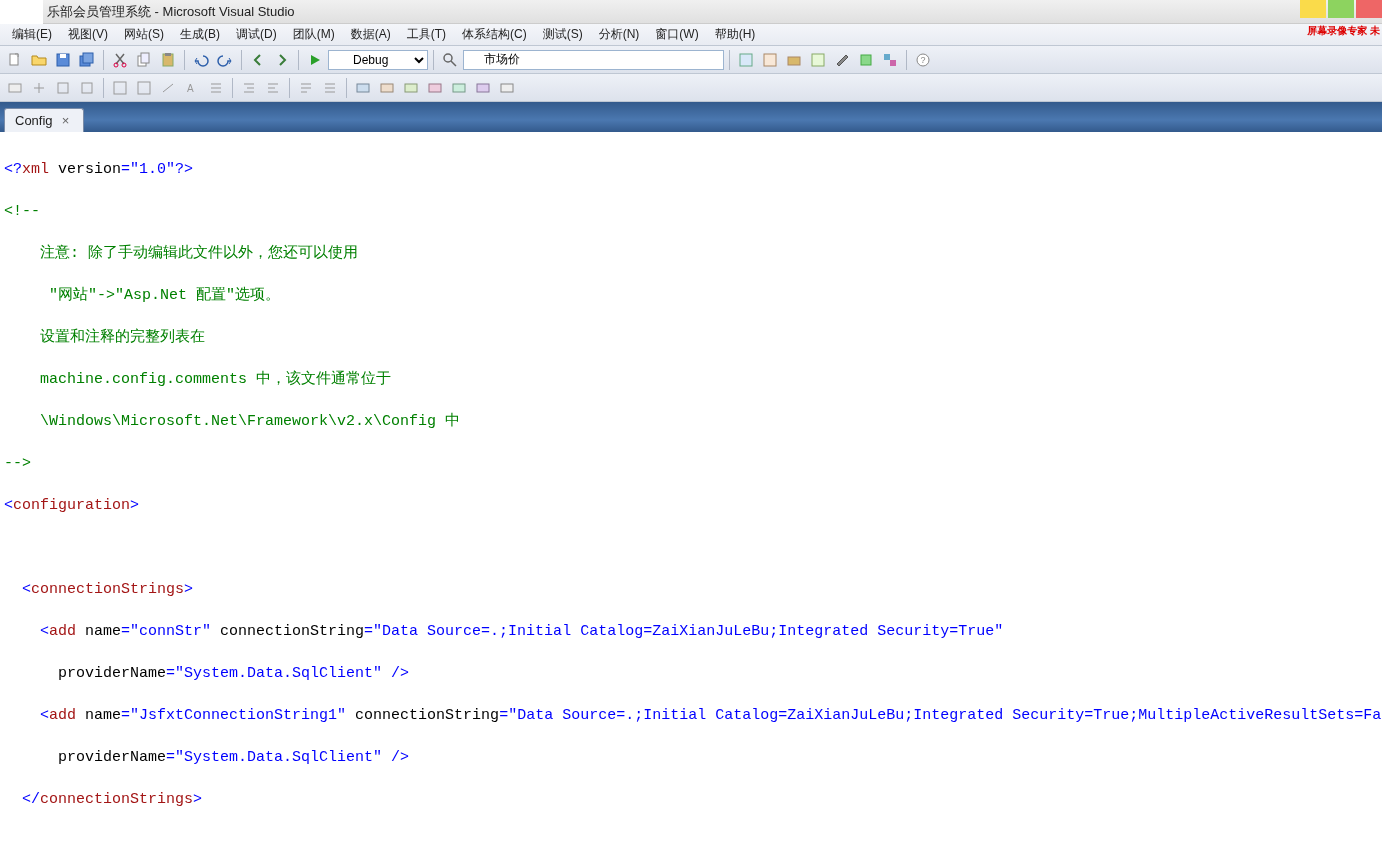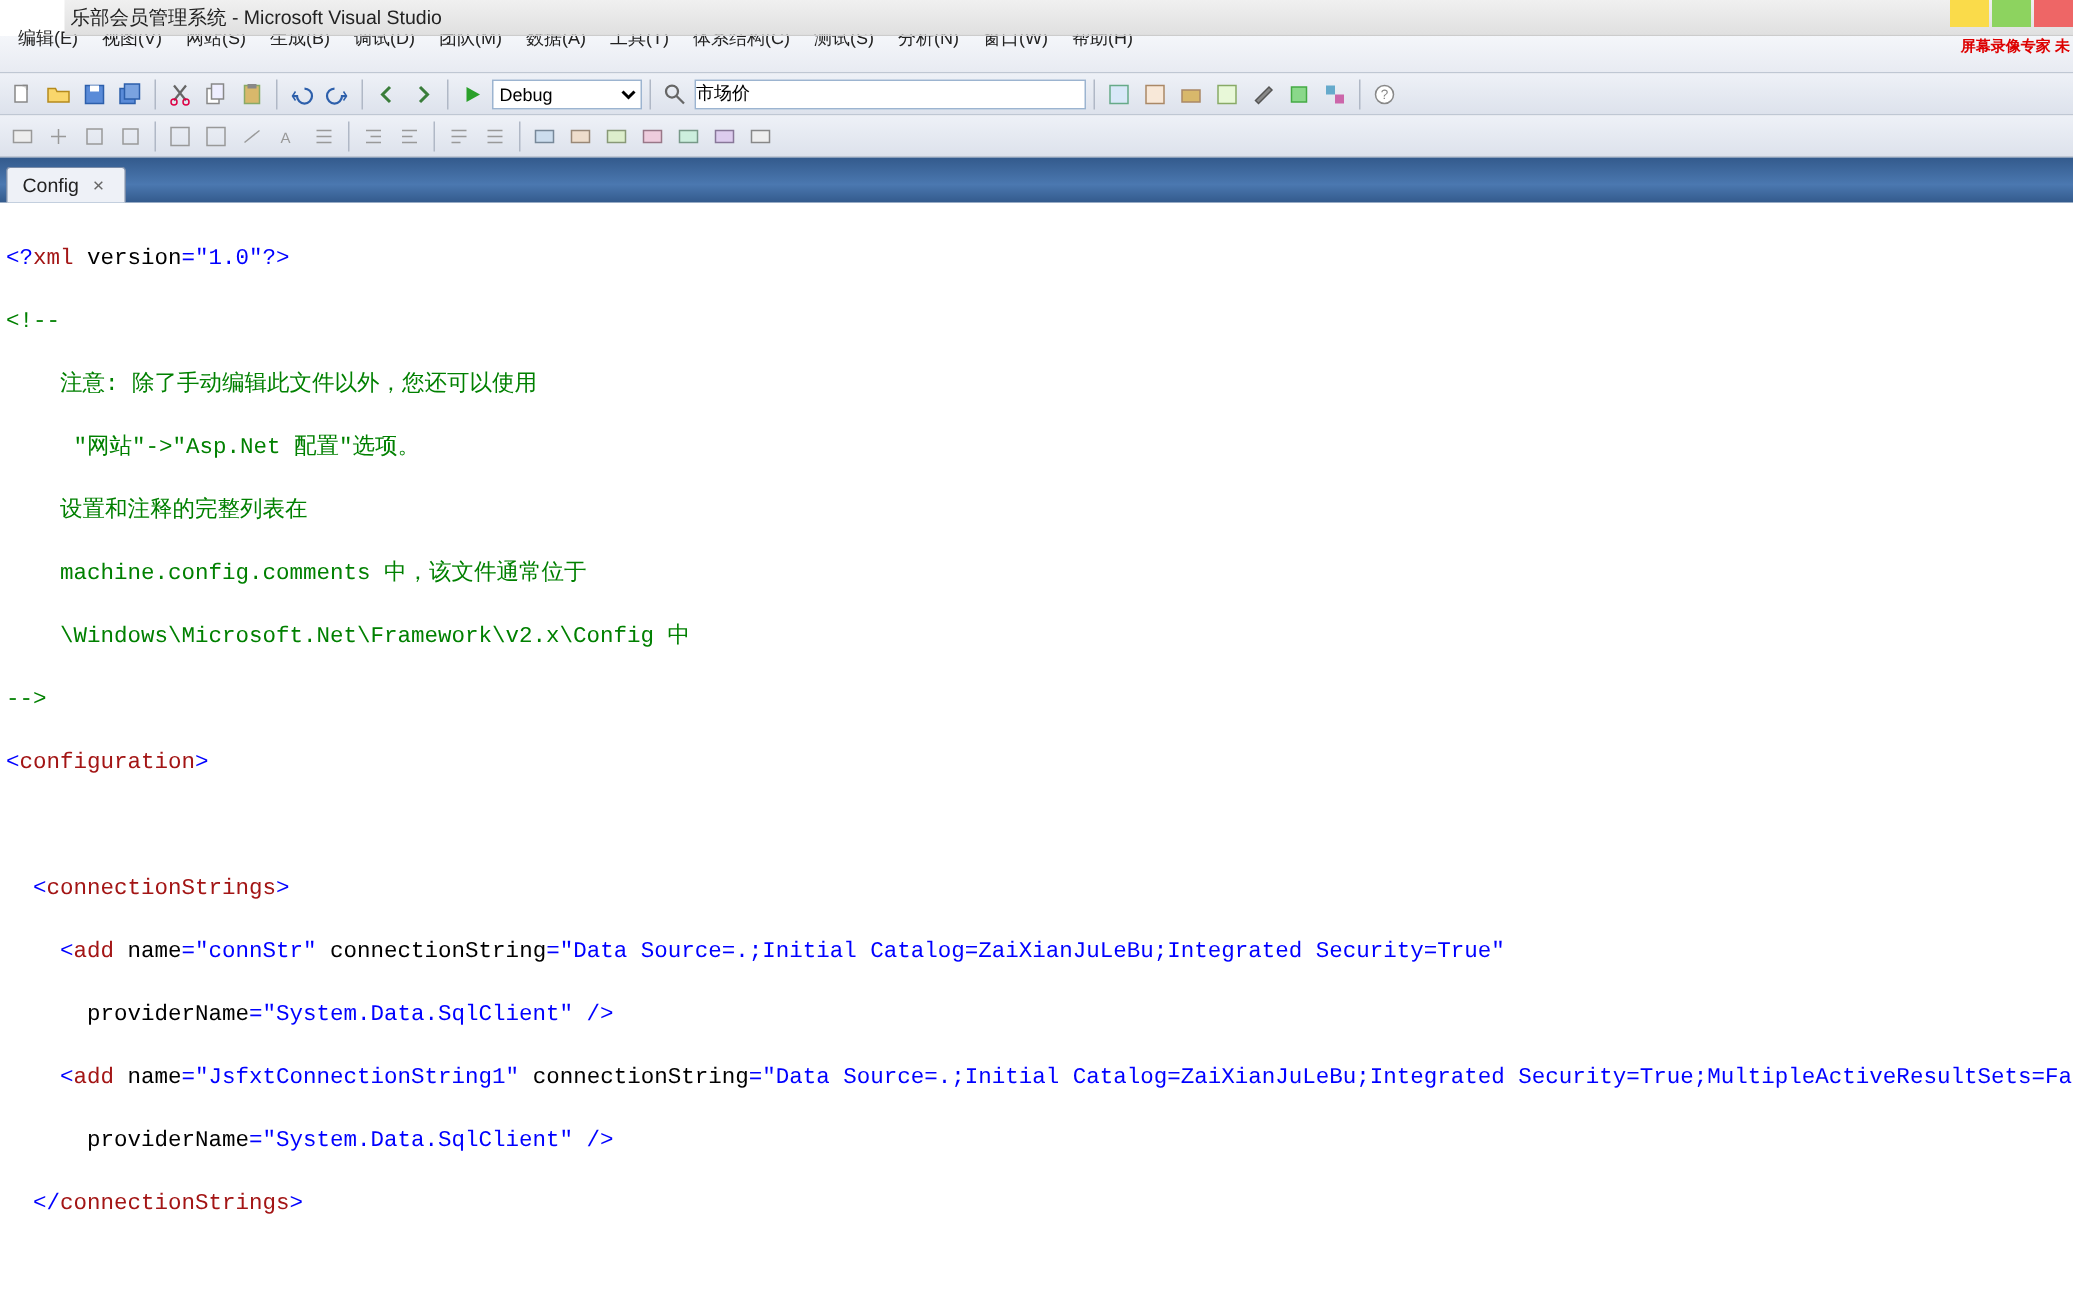--- a/index.html
+++ b/index.html
@@ -28,22 +28,22 @@
   top: 24px;
   color: #d00;
   font-size: 10px;
   font-weight: bold;
   z-index: 300;
 }
 .menubar {
   height: 22px;
   background: linear-gradient(#f4f6fa, #e8ebf2);
   display: flex;
-  align-items: flex-end;
-  padding: 12px 4px;
+  align-items: flex-start;
+  padding: 0 4px;
   border-bottom: 1px solid #bfc7d3;
 }
 .menu-item {
   padding: 2px 8px;
   cursor: pointer;
   color: #222;
 }
 .toolbar {
   height: 28px;
   background: linear-gradient(#eef1f7, #dde2ec);
@@ -67,21 +67,21 @@
   width: 1px;
   height: 20px;
   background: #b0b8c6;
   margin: 0 3px;
 }
 .tb-combo {
   height: 20px;
   border: 1px solid #9cb4d0;
   background: #fff;
   font-size: 12px;
-  padding: 0 0;
+  padding: 0 20px;
 }
 .tb-combo.debug { width: 100px; }
 .tb-combo.search { width: 261px; }
 .toolbar2 {
   height: 28px;
   background: linear-gradient(#eef1f7, #dde2ec);
   display: flex;
   align-items: center;
   padding: 2px 4px;
   border-bottom: 1px solid #bfc7d3;

